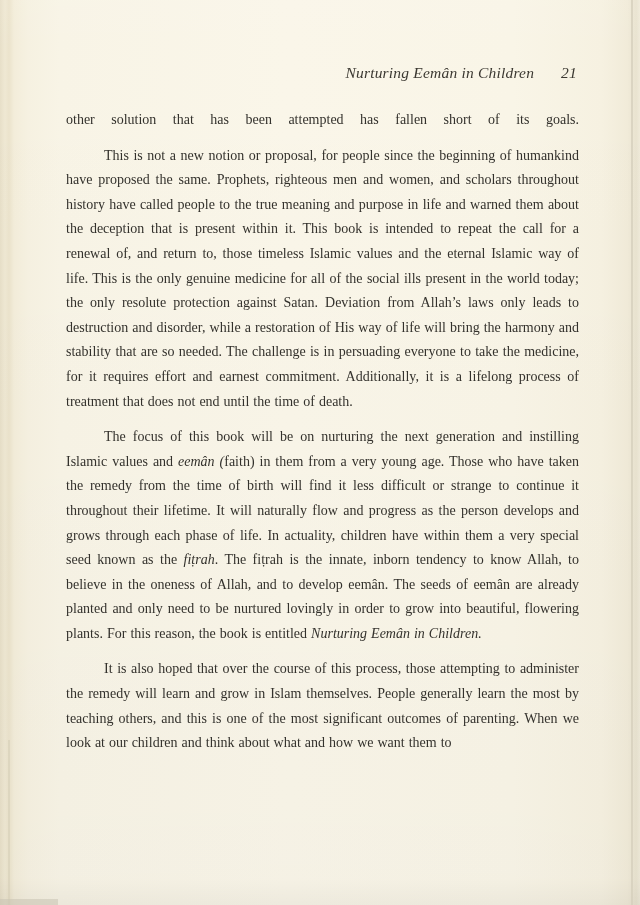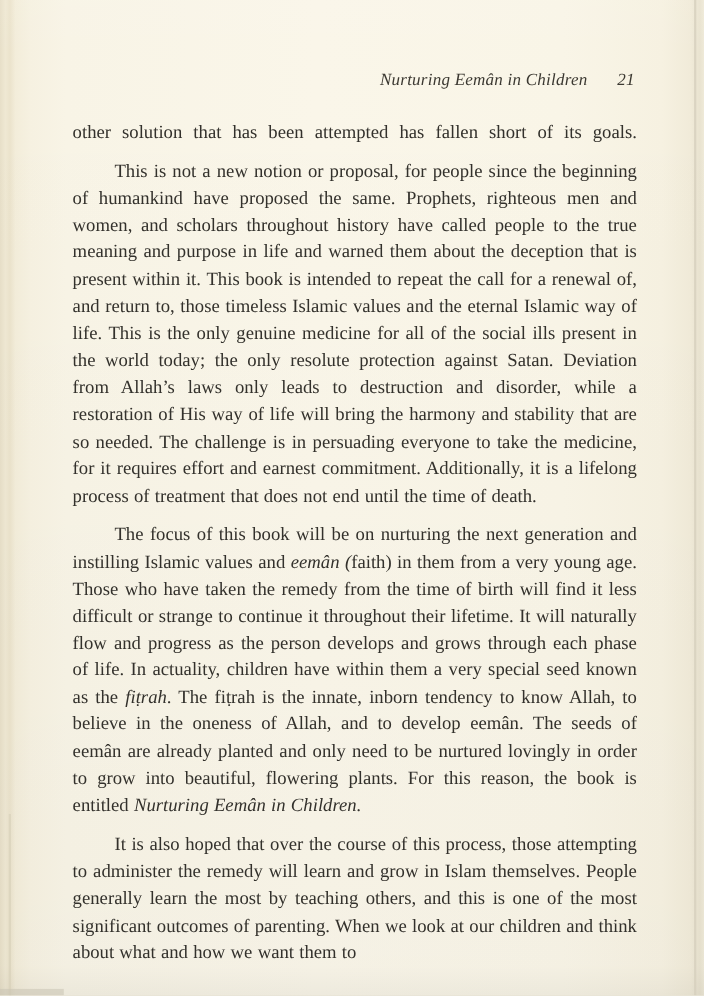--- a/index.html
+++ b/index.html
@@ -61,21 +61,21 @@
     margin-left: 27px;
   }
   .page-body {
     position: absolute;
     top: 108px;
     left: 66px;
     right: 61px;
   }
   .page-body p {
     margin: 0 0 11px 0;
-    font-size: 17px;
+    font-size: 14px;
     line-height: 24.6px;
     text-align: justify;
     text-indent: 38px;
     word-spacing: 0.5px;
   }
   .page-body p.no-indent { text-indent: 0; }
   .page-body p.justify-last {
     text-align-last: justify;
     -moz-text-align-last: justify;
   }

